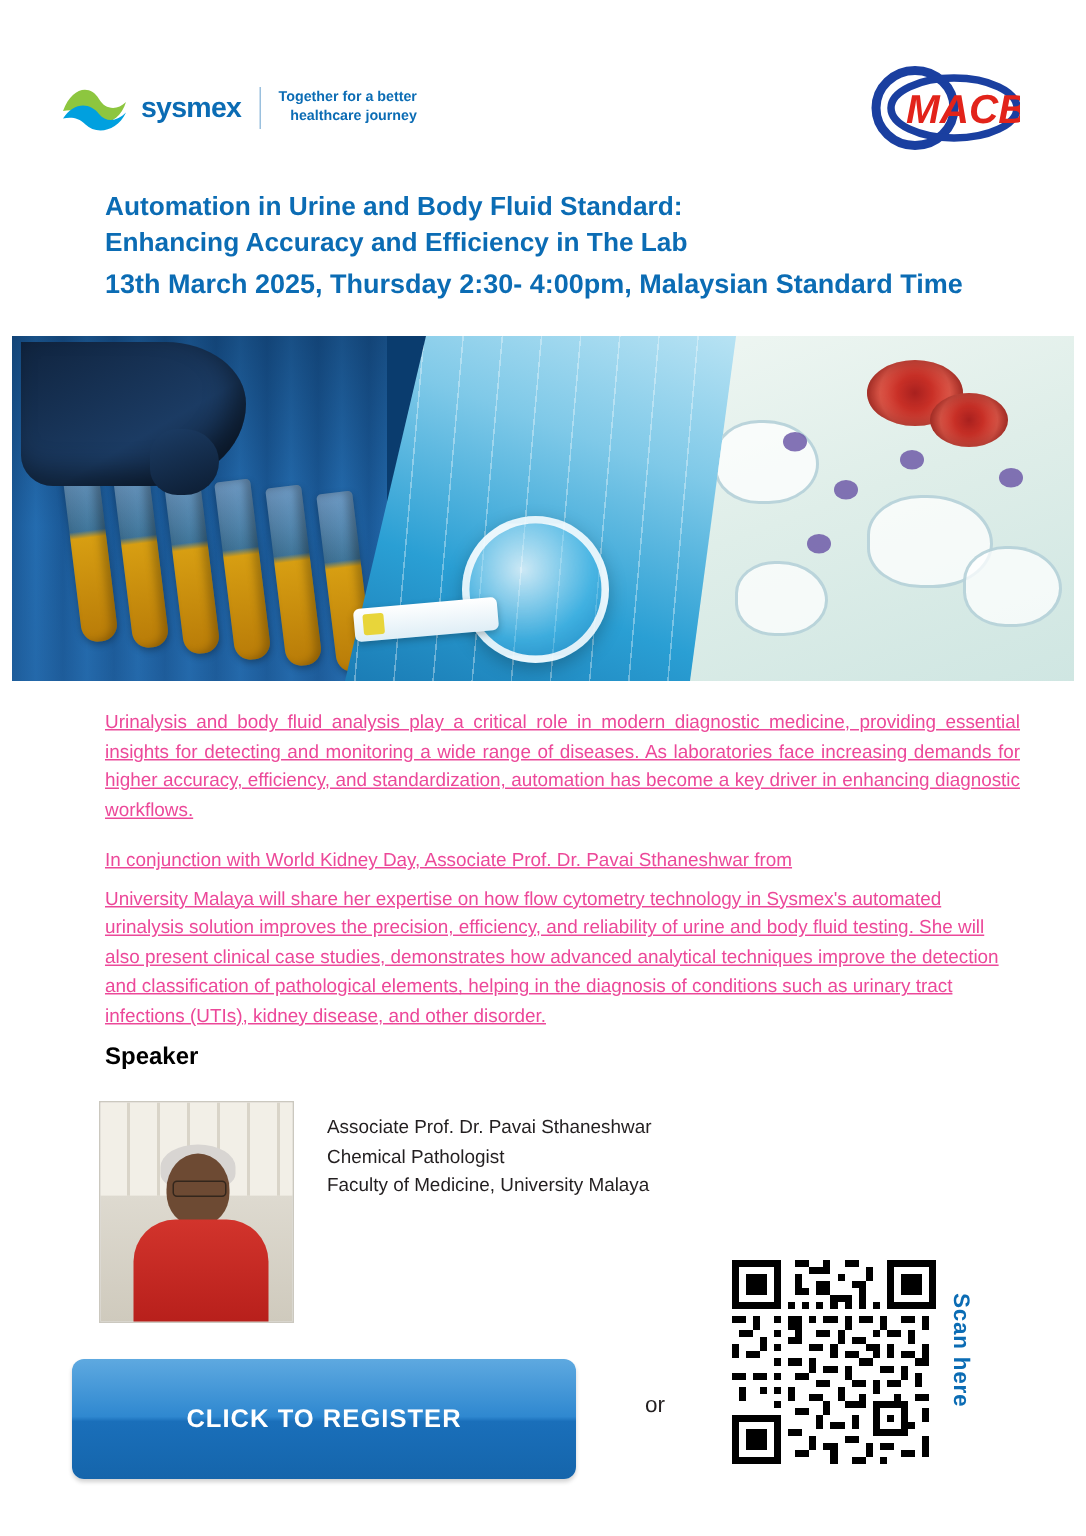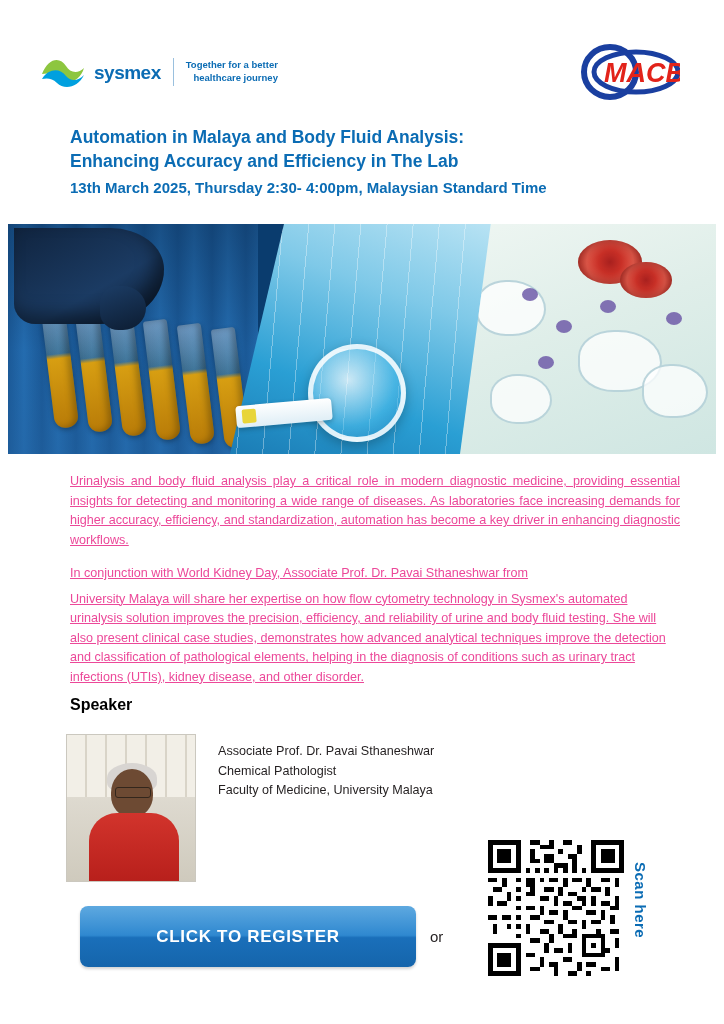--- a/index.html
+++ b/index.html
@@ -72,21 +72,21 @@
     width: 600px;
   }
   .title-line {
     color: #0b6cb4;
     font-size: 17.5px;
     font-weight: bold;
     line-height: 1.35;
   }
   .subtitle-line {
     color: #0b6cb4;
-    font-size: 15px;
+    font-size: 18px;
     font-weight: bold;
     margin-top: 6px;
   }
 
   
   .hero {
     position: absolute;
     left: 8px;
     top: 224px;
     width: 708px;
@@ -291,24 +291,24 @@
     left: 218px;
     top: 742px;
     font-size: 12.6px;
     line-height: 1.55;
     color: #231f20;
   }
 
   
   .register-button {
     position: absolute;
-    left: 80px;
+    left: 48px;
     top: 906px;
     width: 336px;
-    height: 61px;
+    height: 80px;
     border-radius: 8px;
     border: none;
     background: linear-gradient(180deg, #5ea9e0 0%, #2f88d0 48%, #1a6fba 52%, #1565ab 100%);
     color: #ffffff;
     font-family: "Liberation Sans", sans-serif;
     font-size: 17px;
     font-weight: bold;
     letter-spacing: 0.7px;
     cursor: pointer;
     box-shadow: 0 2px 3px rgba(0,0,0,0.18);
@@ -362,21 +362,21 @@
   <div class="macb-logo">
     <svg width="104" height="56" viewBox="0 0 104 56">
       <ellipse cx="34" cy="28" rx="26" ry="25" fill="none" stroke="#1a3fa0" stroke-width="6"></ellipse>
       <ellipse cx="60" cy="28" rx="42" ry="20" fill="none" stroke="#1a3fa0" stroke-width="5"></ellipse>
       <text x="28" y="38" font-family="Liberation Sans, sans-serif" font-size="27" font-weight="bold" font-style="italic" fill="#e2231a">MACB</text>
     </svg>
   </div>
 </div>
 
 <div class="title-block">
-  <div class="title-line">Automation in Malaya and Body Fluid Analysis:</div>
+  <div class="title-line">Automation in Urine and Body Fluid Standard:</div>
   <div class="title-line">Enhancing Accuracy and Efficiency in The Lab</div>
   <div class="subtitle-line">13th March 2025, Thursday 2:30- 4:00pm, Malaysian Standard Time</div>
 </div>
 
 <div class="hero">
   <div class="hero-left">
     <div class="tube" style="left:40px; bottom:26px;"></div>
     <div class="tube" style="left:74px; bottom:22px;"></div>
     <div class="tube" style="left:108px; bottom:18px;"></div>
     <div class="tube" style="left:142px; bottom:14px;"></div>

